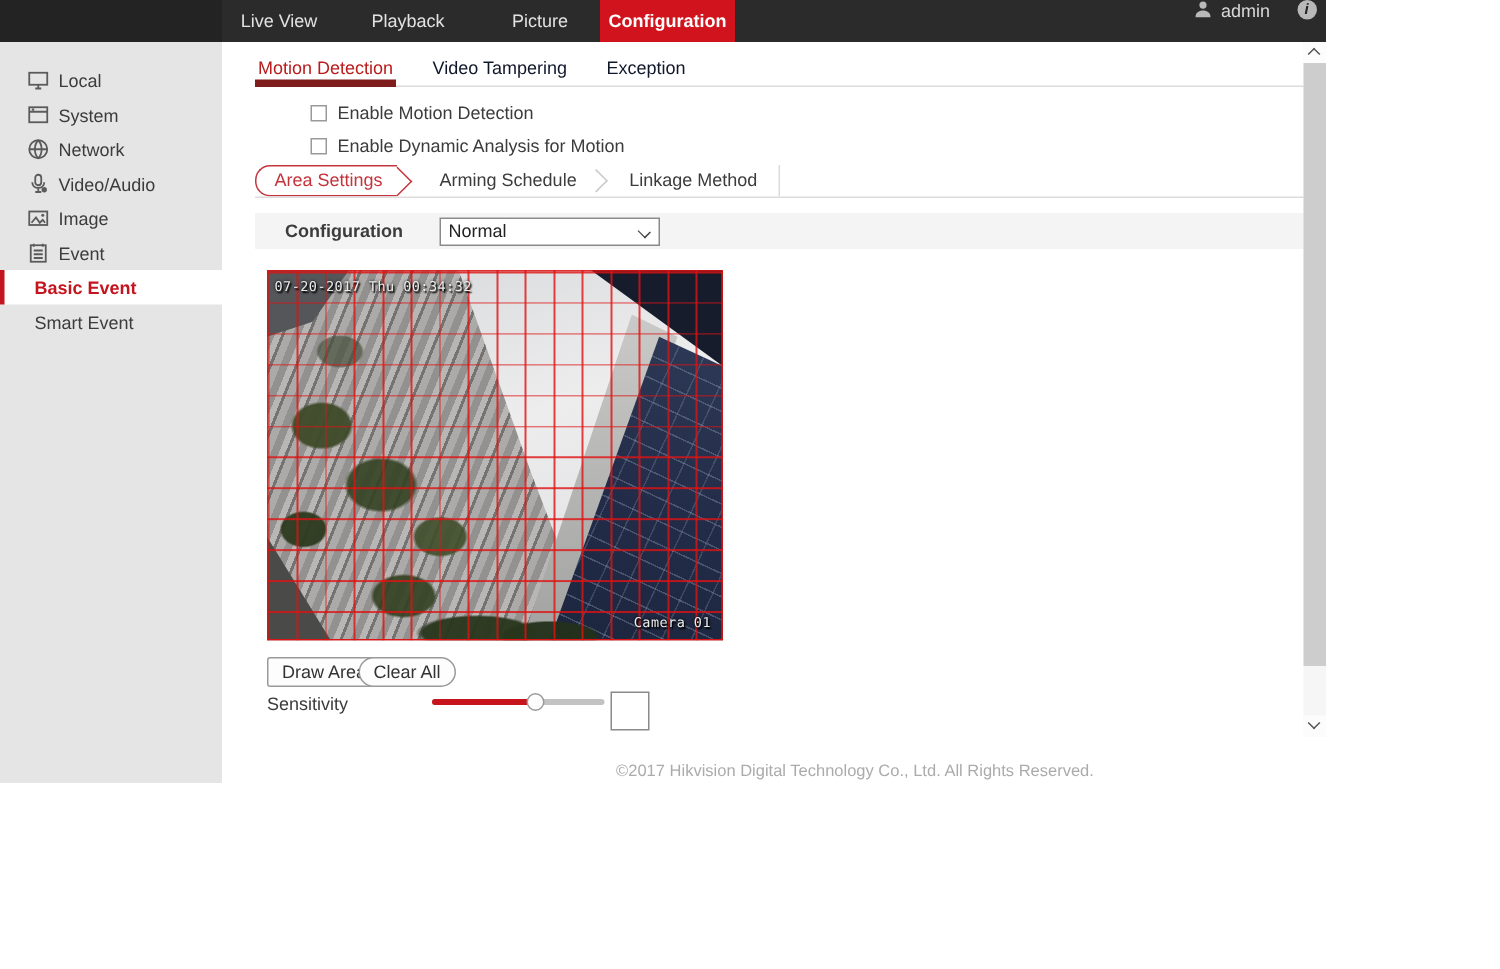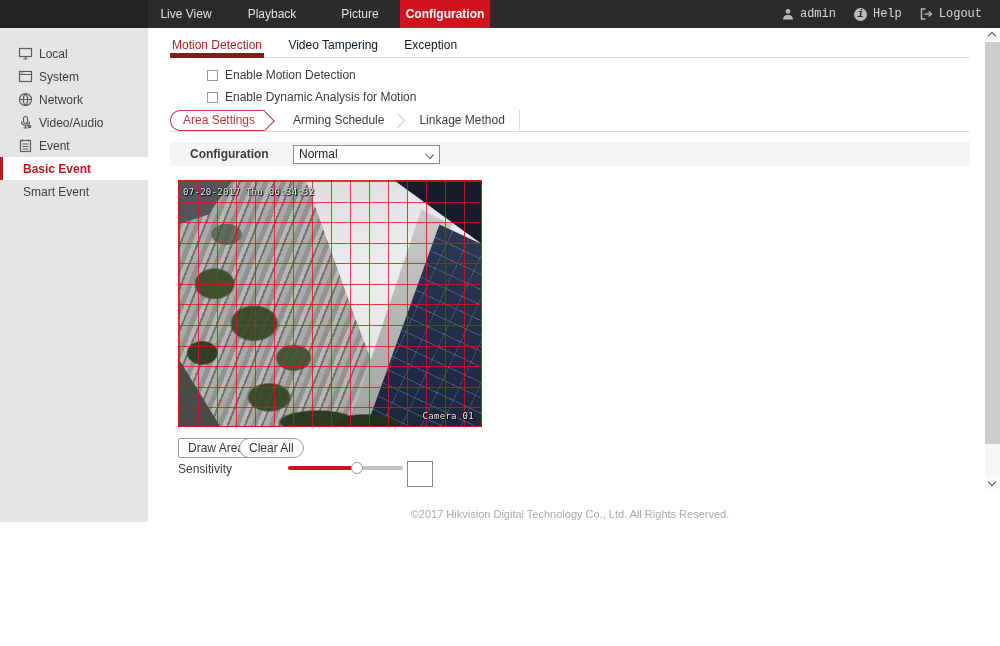--- a/index.html
+++ b/index.html
@@ -1,29 +1,29 @@
 <!DOCTYPE html>
 <html><head>
 <meta charset="utf-8">
 <style>
   * { margin:0; padding:0; box-sizing:border-box; }
   html,body { background:#fff; }
   .page {
-    position:relative; width:1000px; height:646px; overflow:hidden;
+    position:relative; width:884px; height:646px; overflow:hidden;
     background:#fff; font-family:"Liberation Sans", sans-serif; font-size:12px; color:#3c3c3c;
   }
 
   
   .topnav { position:absolute; left:0; top:0; width:1000px; height:28px; background:#2b2b2b; }
   .nav-logo-area { position:absolute; left:0; top:0; width:148px; height:28px; background:#232323; }
   .nav-item { position:absolute; top:0; height:28px; line-height:28px; text-align:center;
               color:#e2e2e2; cursor:pointer; font-size:12px; }
   .nav-item.active { background:#d0131c; color:#fff; font-weight:bold; }
   .nav-right { position:absolute; right:18px; top:0; height:28px; display:flex; align-items:center; gap:18px; }
-  .nav-chip { display:flex; align-items:center; gap:6px; color:#d8d8d8; cursor:pointer; height:28px;font-family:Liberation Mono, monospace; }
+  .nav-chip { display:flex; gap:6px; color:#d8d8d8; cursor:pointer; height:28px; }
   .icon-user svg, .icon-logout svg { display:block; }
   .help-circle { width:13px; height:13px; border-radius:50%; background:#b9b9b9; color:#222;
                  font-size:10px; line-height:13px; text-align:center; font-style:italic; font-weight:bold; }
   .help-circle::before { content:"i"; }
 
   
   .sidebar { position:absolute; left:0; top:28px; width:148px; height:494px; background:#e5e5e5; padding-top:14px; }
   .side-item { position:relative; height:23px; display:flex; align-items:center; padding-left:17px; cursor:pointer; color:#3c3c3c; }
   .side-item .s-icon { width:16px; height:16px; margin-right:6px; display:flex; align-items:center; justify-content:center; }
   .side-item.sub { padding-left:23px; }
@@ -198,20 +198,30 @@
             <rect x="5.5" y="1.5" width="4" height="7" rx="2"></rect>
             <path d="M3.5 6.5 c0 5 8 5 8 0 M7.5 10.5 v2.5 M5.5 13 h4"></path>
             <circle cx="11.5" cy="11.5" r="1.8" fill="#5b5b5b" stroke="none"></circle>
           </svg>
       </span>
       <span>Video/Audio</span>
     </div>
     <div class="side-item">
       <span class="s-icon">
         <svg width="15" height="15" viewBox="0 0 15 15">
+            <rect x="1.5" y="3" width="12" height="9"></rect>
+            <path d="M3 10.5 L6 7 L8.5 10.5 L10.5 8.5 L12 10.5" fill="none"></path>
+            <circle cx="10.5" cy="5.5" r="1" fill="#5b5b5b" stroke="none"></circle>
+          </svg>
+      </span>
+      <span>Image</span>
+    </div>
+    <div class="side-item">
+      <span class="s-icon">
+        <svg width="15" height="15" viewBox="0 0 15 15">
             <rect x="2.5" y="2.5" width="10" height="11"></rect>
             <path d="M4.5 1.5 v2 M10.5 1.5 v2 M4.5 6 h6 M4.5 8.5 h6 M4.5 11 h6"></path>
           </svg>
       </span>
       <span>Event</span>
     </div>
     <div class="side-item sub active">
       <span>Basic Event</span>
     </div>
     <div class="side-item sub">

